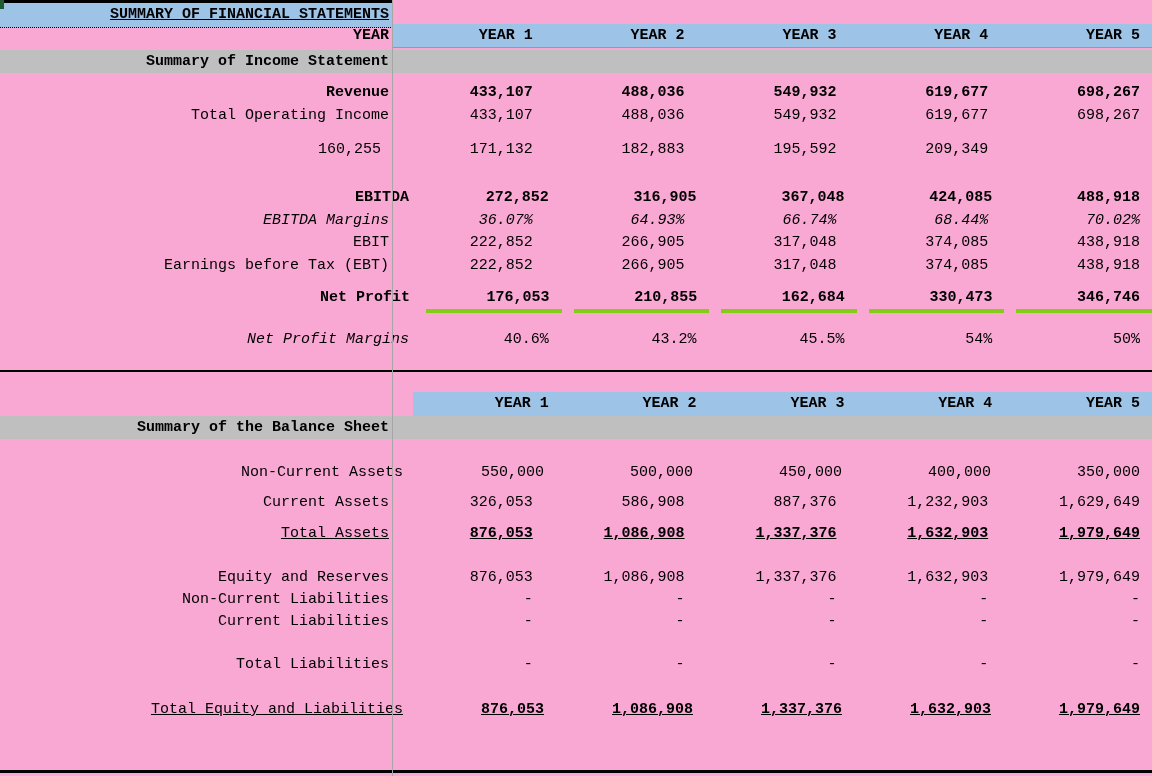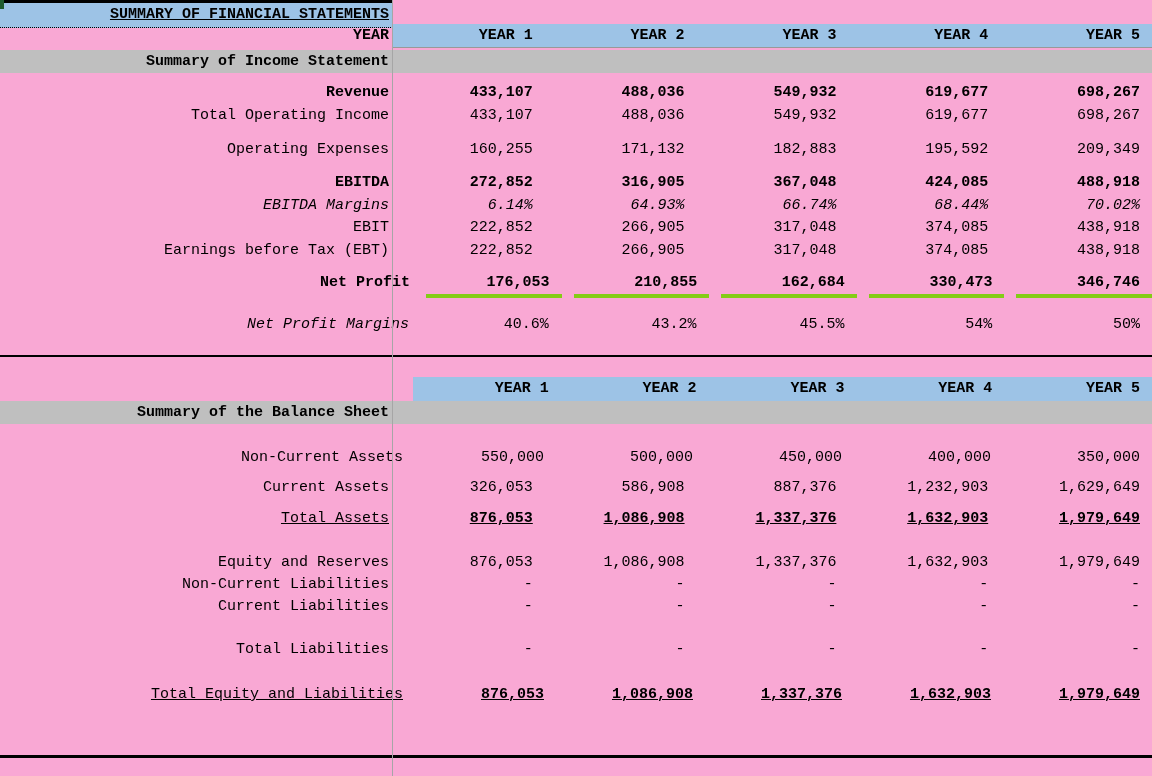--- a/index.html
+++ b/index.html
@@ -51,21 +51,21 @@
   }
   
   #notch{
     position:absolute;left:0;top:0;width:4px;height:9px;
     background:#1F5B2E;z-index:6;
   }
   
   .mt3{margin-top:3px;}  .mt7{margin-top:7px;}
   .mt8{margin-top:8px;}  .mt9{margin-top:9px;padding-left:21px;}  .mt11{margin-top:11px;}
   .mt19{margin-top:19px;}.mt20{margin-top:20px;padding-left:20px;}.mt21{margin-top:21px;}
-  .mt22{margin-top:22px;padding-left:14px;}.mt25{margin-top:10px;}.mt49{margin-top:49px;}
+  .mt22{margin-top:22px;padding-left:14px;}.mt25{margin-top:25px;padding-left:20px;}.mt49{margin-top:49px;}
 </style>
 </head>
 <body>
 
 <div id="sheet">
   <div id="notch"></div>
   <div id="vsep"></div>
 
   <div class="row h24">
     <div class="cell label title-cell"><span>SUMMARY OF FINANCIAL STATEMENTS</span></div>
@@ -106,40 +106,39 @@
   <div class="row h23">
     <div class="cell label">Total Operating Income</div>
     <div class="cell val">433,107</div>
     <div class="cell val">488,036</div>
     <div class="cell val">549,932</div>
     <div class="cell val">619,677</div>
     <div class="cell val">698,267</div>
   </div>
 
   <div class="row h23 mt11">
-    <div class="cell label">Operating Expenses</div>
     <div class="cell val">160,255</div>
     <div class="cell val">171,132</div>
     <div class="cell val">182,883</div>
     <div class="cell val">195,592</div>
     <div class="cell val">209,349</div>
   </div>
 
   <div class="row h23 mt25 bold">
     <div class="cell label">EBITDA</div>
     <div class="cell val">272,852</div>
     <div class="cell val">316,905</div>
     <div class="cell val">367,048</div>
     <div class="cell val">424,085</div>
     <div class="cell val">488,918</div>
   </div>
 
   <div class="row h23 italic">
     <div class="cell label">EBITDA Margins</div>
-    <div class="cell val">6.14%</div>
+    <div class="cell val">36.07%</div>
     <div class="cell val">64.93%</div>
     <div class="cell val">66.74%</div>
     <div class="cell val">68.44%</div>
     <div class="cell val">70.02%</div>
   </div>
 
   <div class="row h22">
     <div class="cell label">EBIT</div>
     <div class="cell val">222,852</div>
     <div class="cell val">266,905</div>

